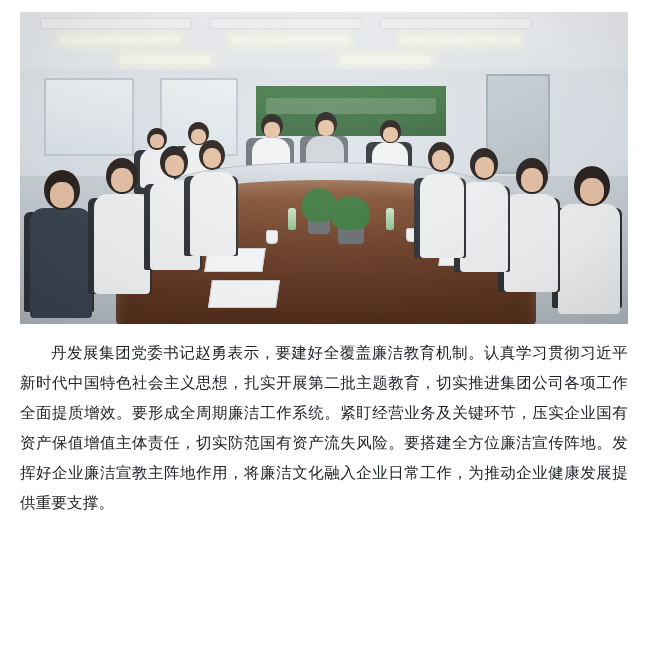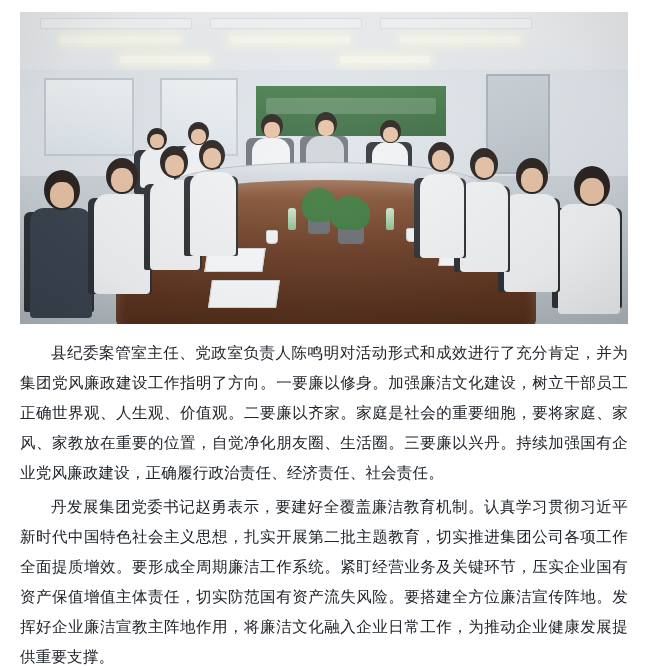--- a/index.html
+++ b/index.html
@@ -318,17 +318,16 @@
         <div class="body" style="left:2px; top:36px; width:44px; height:84px;"></div>
         <div class="head" style="left:10px; top:4px; width:26px; height:30px;"></div>
         <div class="face" style="left:14px; top:12px; width:18px; height:20px;"></div>
       </div>
 
       <div class="photo-tone"></div>
     </div>
   </div>
 
   <div class="article">
-    <p>县纪委案管室主任、党政室负责人陈鸣明对活动形式和成效进行了充分肯定，并为集团党风廉政建设工作指明了方向。一要廉以修身。加强廉洁文化建设，树立干部员工正确世界观、人生观、价值观。二要廉以齐家。家庭是社会的重要细胞，要将家庭、家风、家教放在重要的位置，自觉净化朋友圈、生活圈。三要廉以兴丹。持续加强国有企业党风廉政建设，正确履行政治责任、经济责任、社会责任。</p>
     <p>丹发展集团党委书记赵勇表示，要建好全覆盖廉洁教育机制。认真学习贯彻习近平新时代中国特色社会主义思想，扎实开展第二批主题教育，切实推进集团公司各项工作全面提质增效。要形成全周期廉洁工作系统。紧盯经营业务及关键环节，压实企业国有资产保值增值主体责任，切实防范国有资产流失风险。要搭建全方位廉洁宣传阵地。发挥好企业廉洁宣教主阵地作用，将廉洁文化融入企业日常工作，为推动企业健康发展提供重要支撑。</p>
   </div>
 
 </div>
 
 </body></html>

